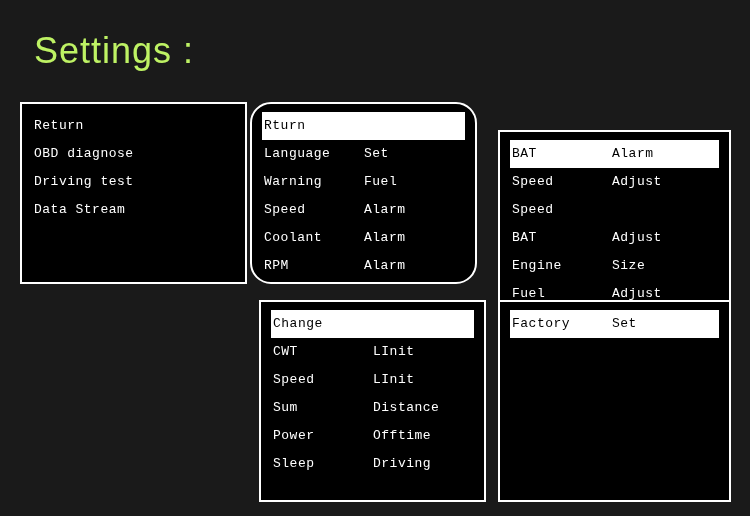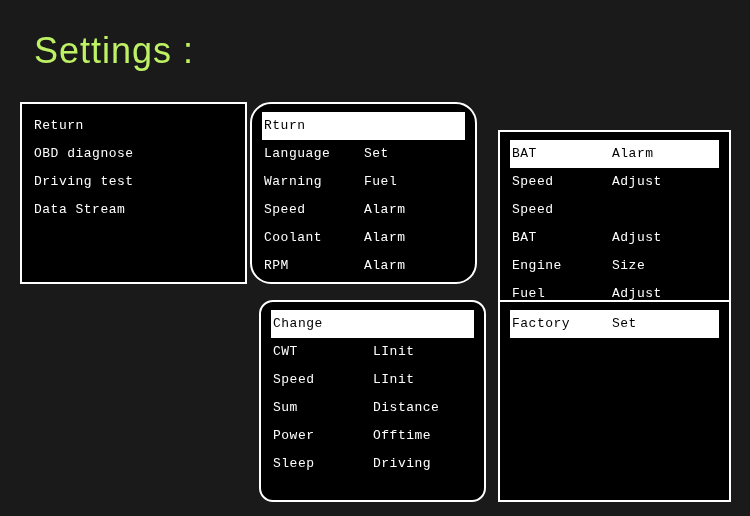--- a/index.html
+++ b/index.html
@@ -30,21 +30,21 @@
   .panel {
     position: absolute;
     background: #000;
     border: 2px solid #fff;
     box-sizing: border-box;
     padding: 8px 10px;
   }
   .panel-1 { left: 0;   top: 0;   width: 227px; height: 182px; }
   .panel-2 { left: 230px; top: 0;   width: 227px; height: 182px; border-radius: 21px; }
   .panel-3 { left: 478px; top: 0;   width: 233px; height: 182px; margin-top: 28px; }
-  .panel-4 { left: 239px; top: 198px; width: 227px; height: 202px; border-radius: 14px; }
+  .panel-4 { left: 239px; top: 198px; width: 227px; height: 202px; }
   .panel-5 { left: 478px; top: 198px; width: 233px; height: 202px; }
 
   .item {
     font-size: 13px;
     line-height: 28px;
     font-family: "Courier New", monospace;
     letter-spacing: 0.5px;
     white-space: pre;
     padding: 0 2px;
     cursor: pointer;

